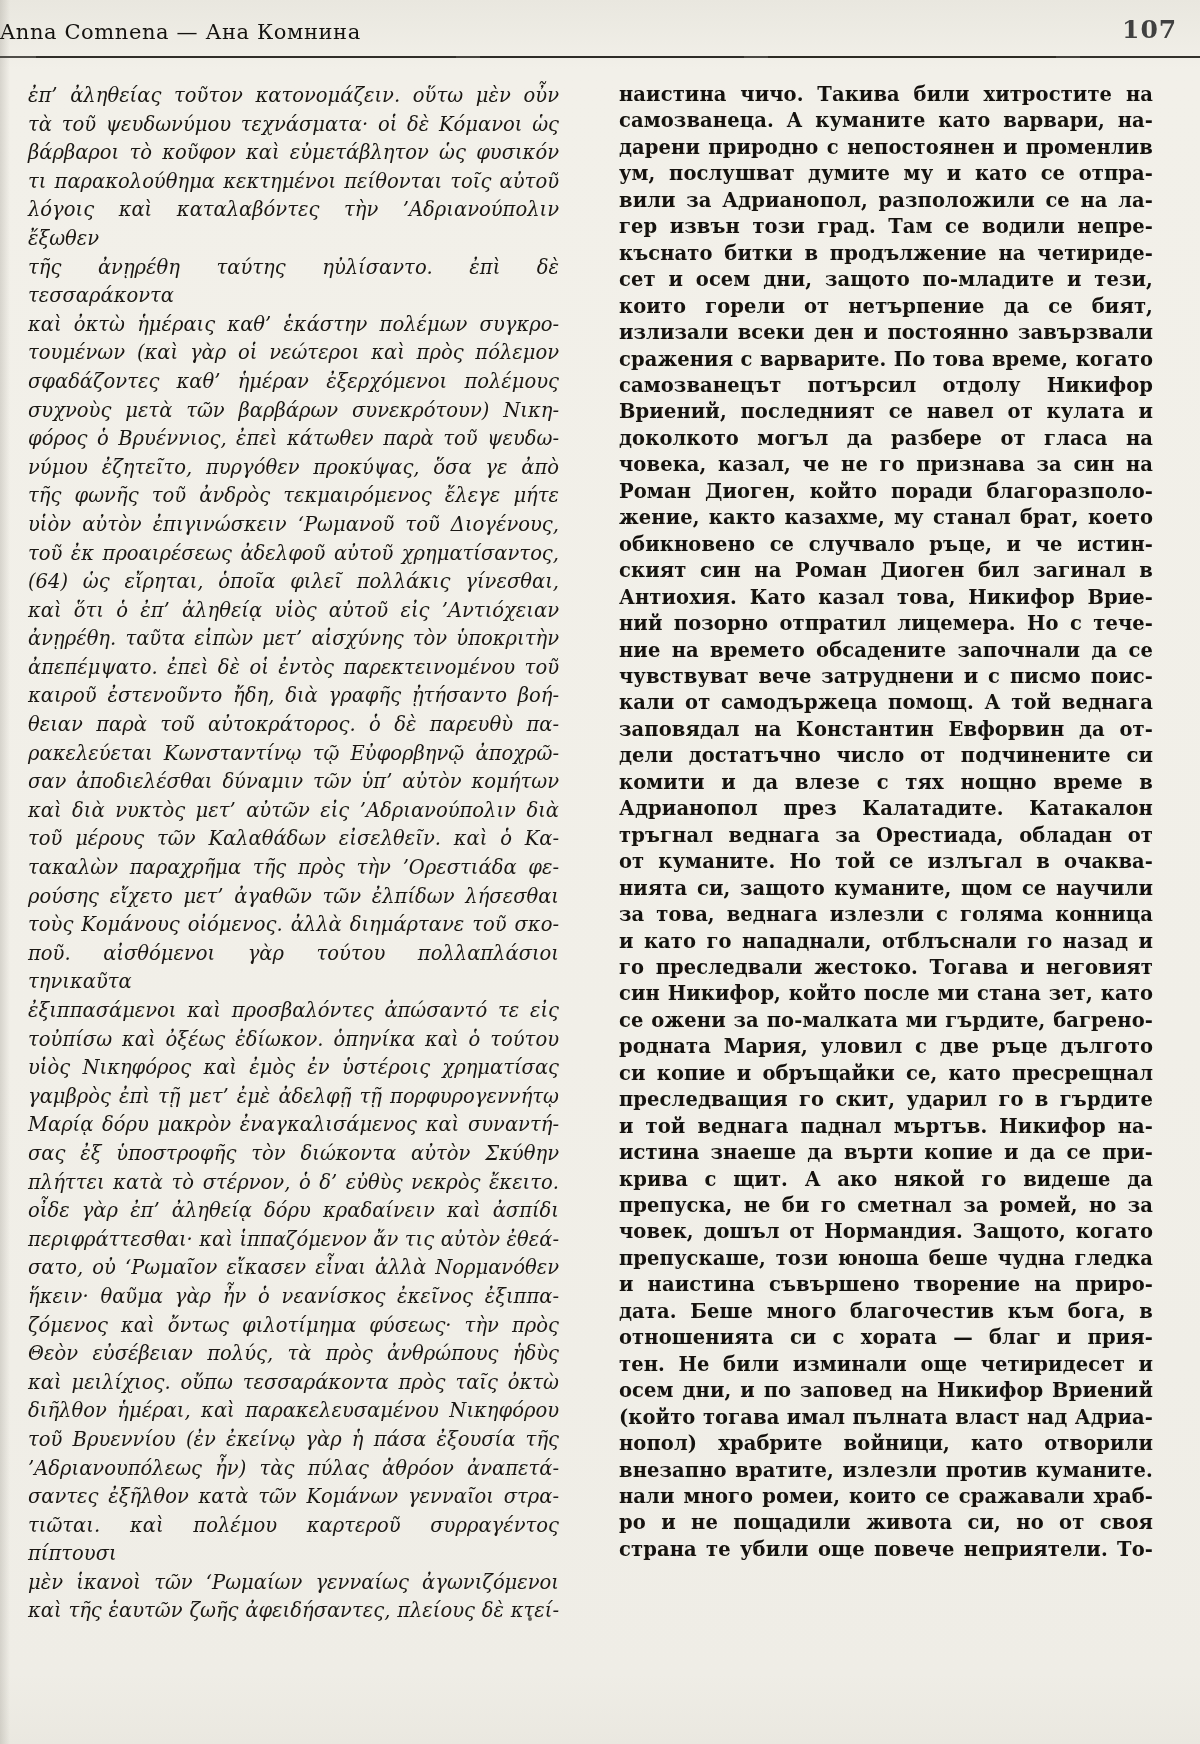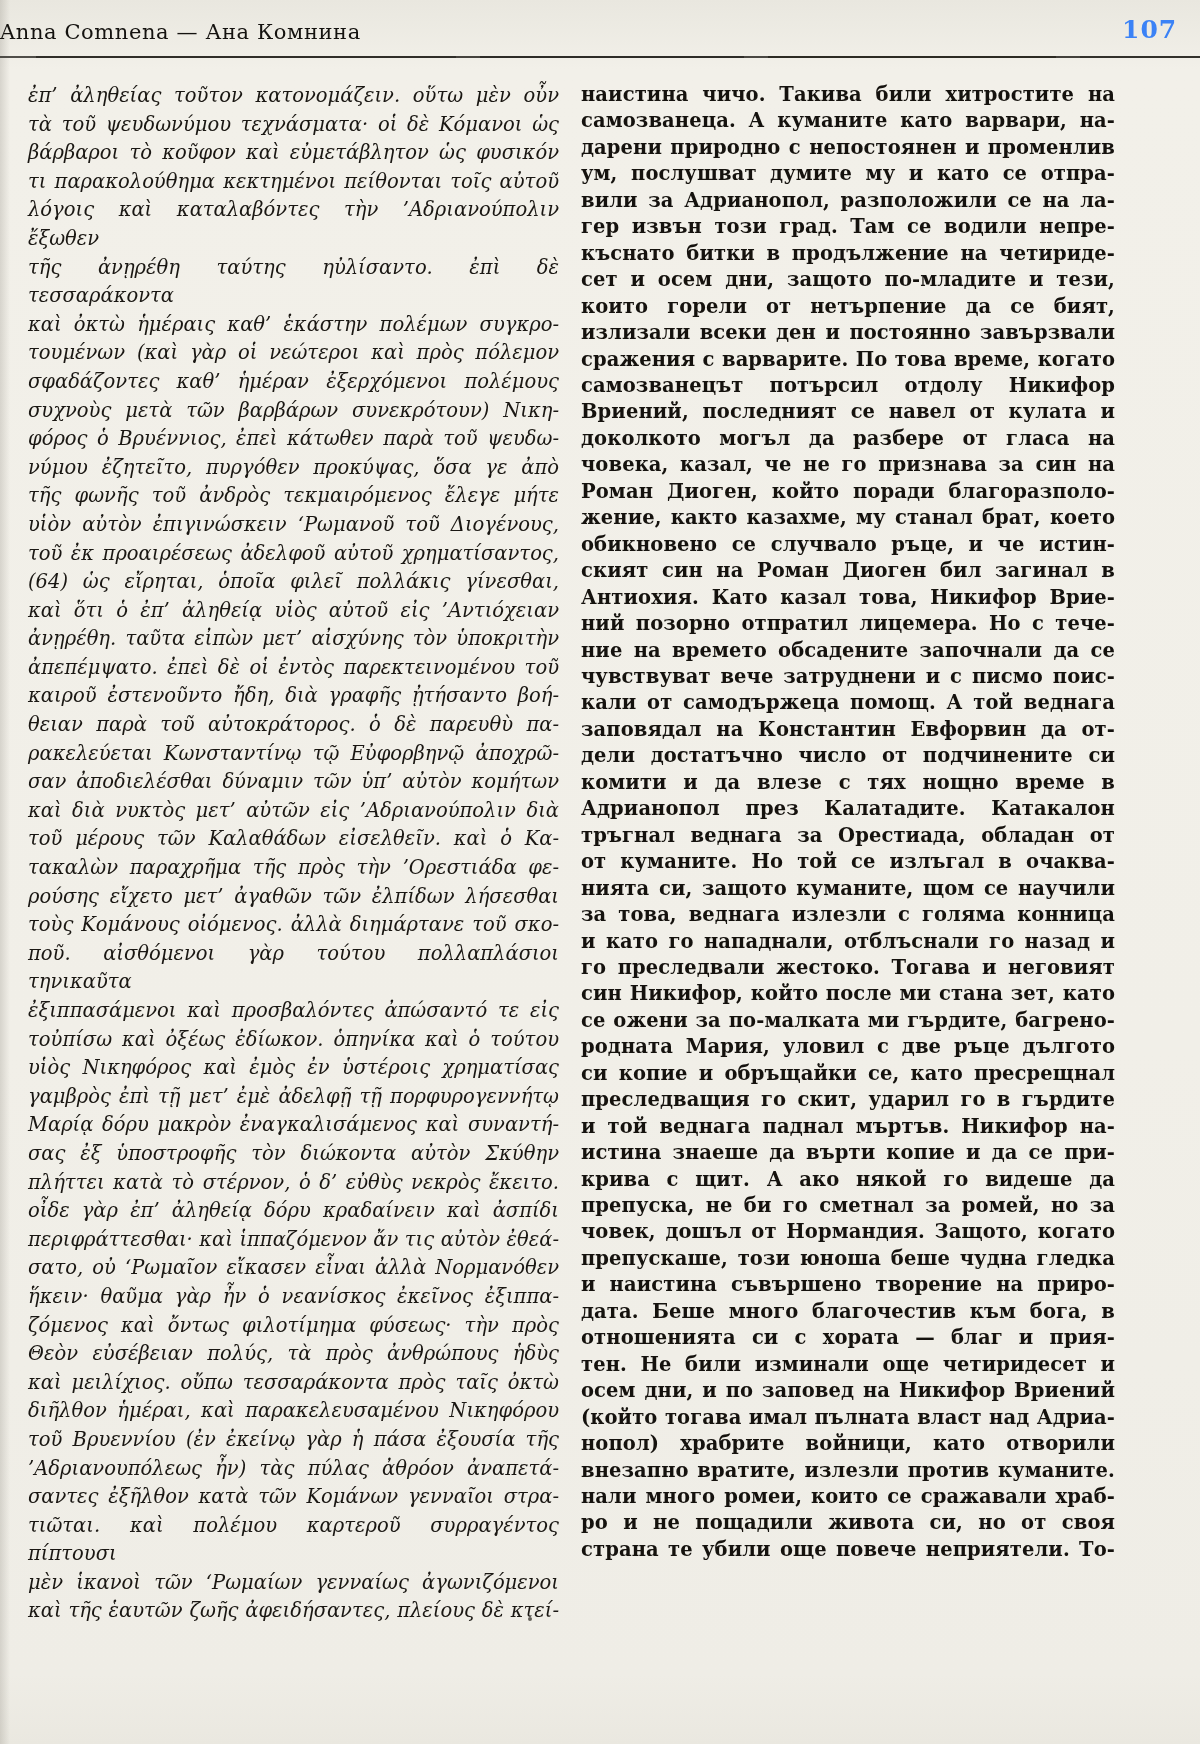--- a/index.html
+++ b/index.html
@@ -16,37 +16,37 @@
     background: linear-gradient(90deg, rgba(90,85,75,0.18), rgba(90,85,75,0));
   }
   .running-head {
     position: absolute; top: 20px; left: 0; width: 1096px;
     font-size: 21px; letter-spacing: 0.6px;
     color: #14120f;
   }
   .page-number {
     position: absolute; top: 15px; left: 1122px;
     font-size: 25px; font-weight: bold; letter-spacing: 1px;
-    color: #3b82f6;
+    color: #404040;
     text-align: right;
   }
   .head-rule {
     position: absolute; top: 56px; left: 0; width: 1200px; height: 2px;
     background: linear-gradient(90deg,
       #3a3833 0 3%, #16140f 3% 38%, #2e2c27 38% 40%, #14120d 40% 62%,
       #33312c 62% 64%, #121009 64% 88%, #2b2924 88% 90%, #1a1812 90% 100%);
     opacity: .88;
   }
   .columns {
     position: absolute; top: 82px; left: 28px;
-    display: flex; gap: 22px;
+    display: flex; gap: 52px;
   }
   .col { display: block; }
   .col.greek  { width: 531px; }
-  .col.bulgarian { width: 534px; }
+  .col.bulgarian { width: 534px; margin-left: 8px; }
   .col .line {
     text-align: justify;
     text-align-last: justify;
     white-space: normal;
   }
   .col.greek .line {
     font-family: "DejaVu Serif", serif;
     font-style: italic;
     font-size: 19.5px;
     line-height: 28.6px;

